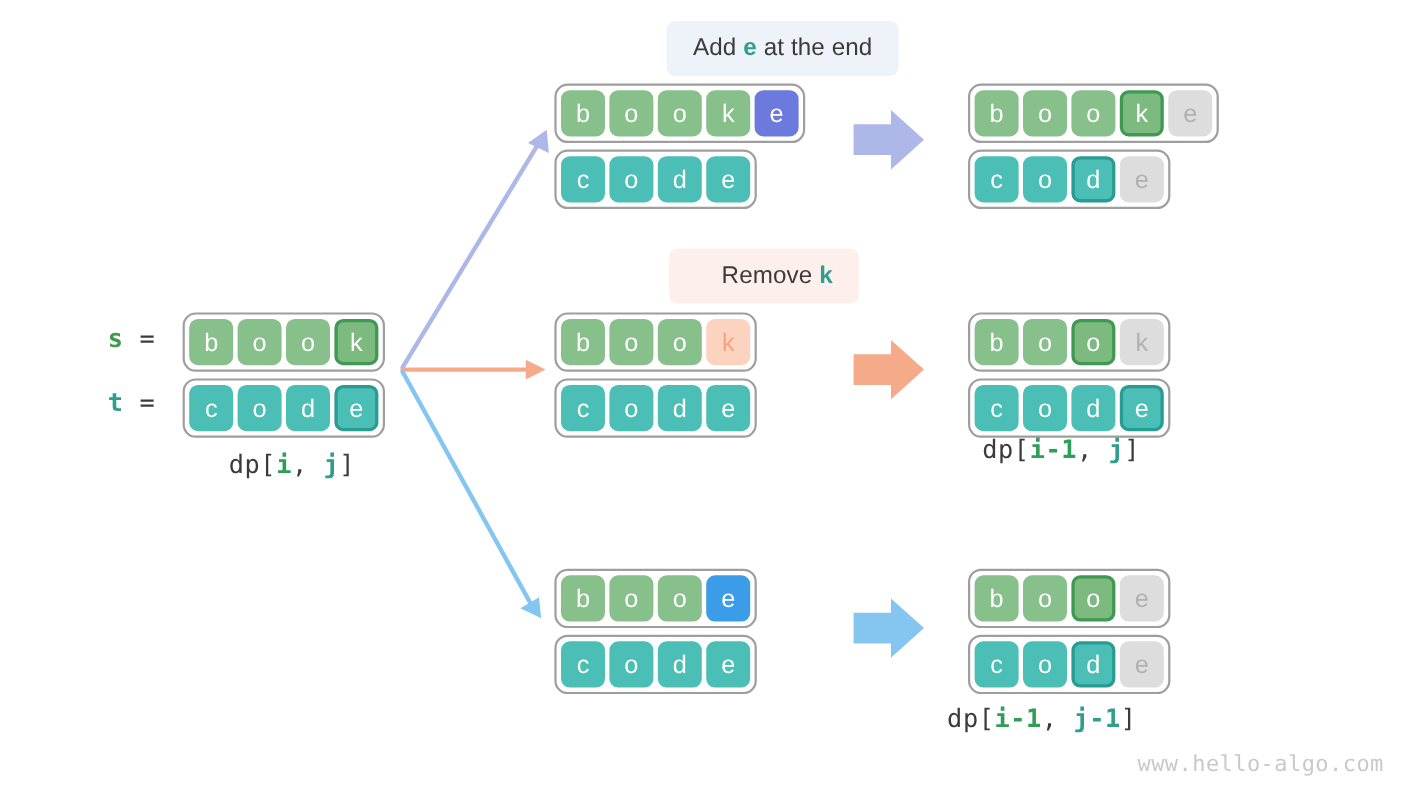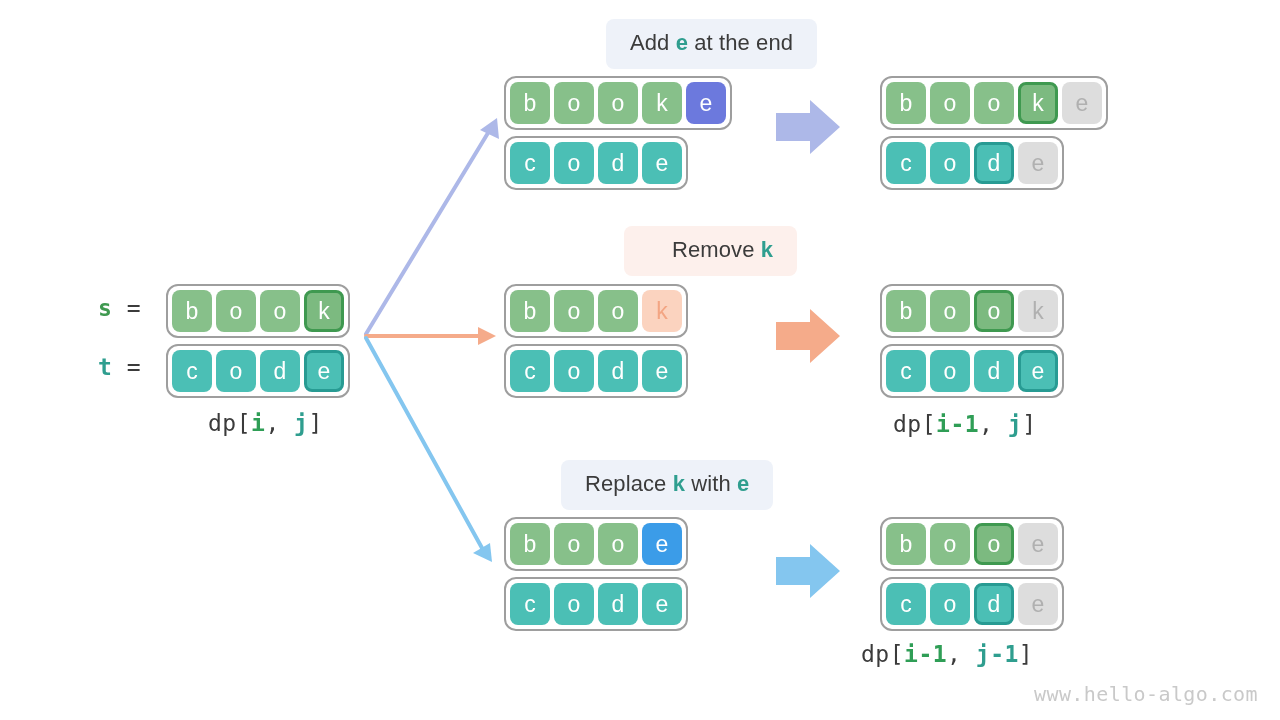--- a/index.html
+++ b/index.html
@@ -175,21 +175,21 @@
       <div class="cell dim">e</div>
     </div>
   <div class="strip" style="left:880px;top:136px;">
       <div class="cell t">c</div>
       <div class="cell t">o</div>
       <div class="cell t-hl">d</div>
       <div class="cell dim">e</div>
     </div>
 
 
-  <div class="op-label" style="left:624px;top:226px;background:#fdf0ec;padding-left:48px;">
+  <div class="op-label" style="left:608px;top:226px;background:#fdf0ec;padding-left:48px;">
     <span>Remove </span><b style="color:#2f9e8f;">k</b>
   </div>
 
   <div class="strip" style="left:504px;top:284px;">
       <div class="cell s">b</div>
       <div class="cell s">o</div>
       <div class="cell s">o</div>
       <div class="cell fade-k">k</div>
     </div>
   <div class="strip" style="left:504px;top:344px;">
@@ -205,25 +205,22 @@
       <div class="cell s-hl">o</div>
       <div class="cell dim">k</div>
     </div>
   <div class="strip" style="left:880px;top:344px;">
       <div class="cell t">c</div>
       <div class="cell t">o</div>
       <div class="cell t">d</div>
       <div class="cell t-hl">e</div>
     </div>
 
-  <div class="dp" style="left:893px;top:411px;"><span>dp[</span><span class="i">i-1</span><span>, </span><span class="j">j</span><span>]</span></div>
-
-  <div class="op-label" style="left:561px;top:460px;background:#eef2f9;">
-    <span>Replace </span><b style="color:#2f9e8f;">k</b><span> with </span><b style="color:#2f9e8f;">e</b>
-  </div>
+  <div class="dp" style="left:893px;top:396px;"><span>dp[</span><span class="i">i-1</span><span>, </span><span class="j">j</span><span>]</span></div>
+
 
   <div class="strip" style="left:504px;top:517px;">
       <div class="cell s">b</div>
       <div class="cell s">o</div>
       <div class="cell s">o</div>
       <div class="cell rep-e">e</div>
     </div>
   <div class="strip" style="left:504px;top:577px;">
       <div class="cell t">c</div>
       <div class="cell t">o</div>

